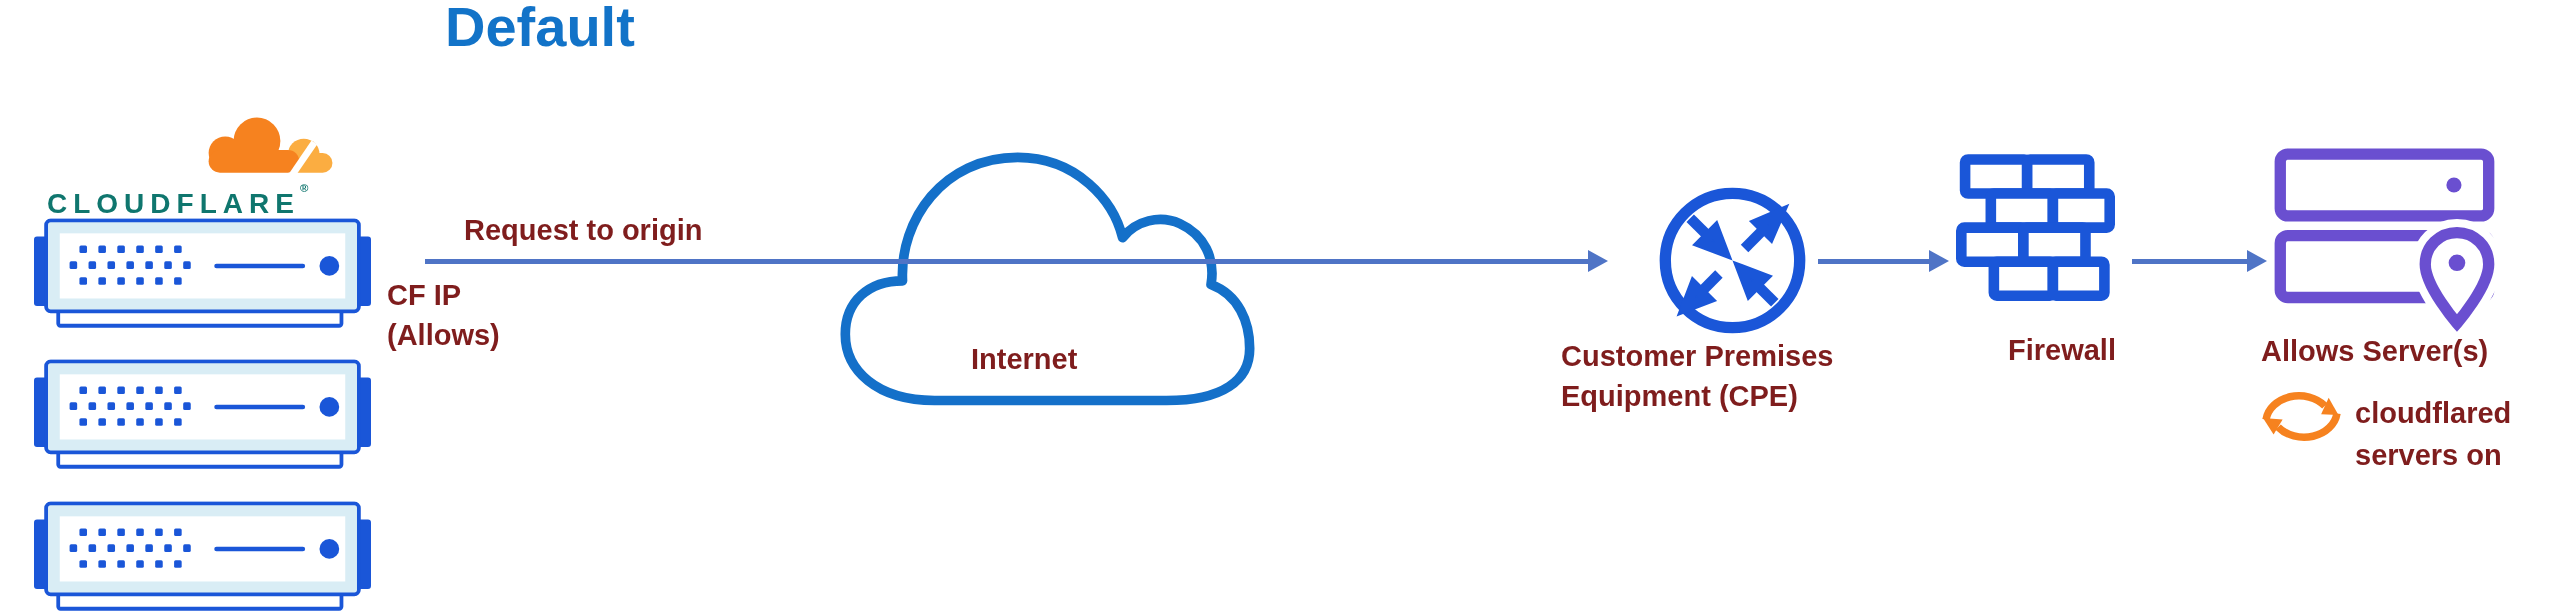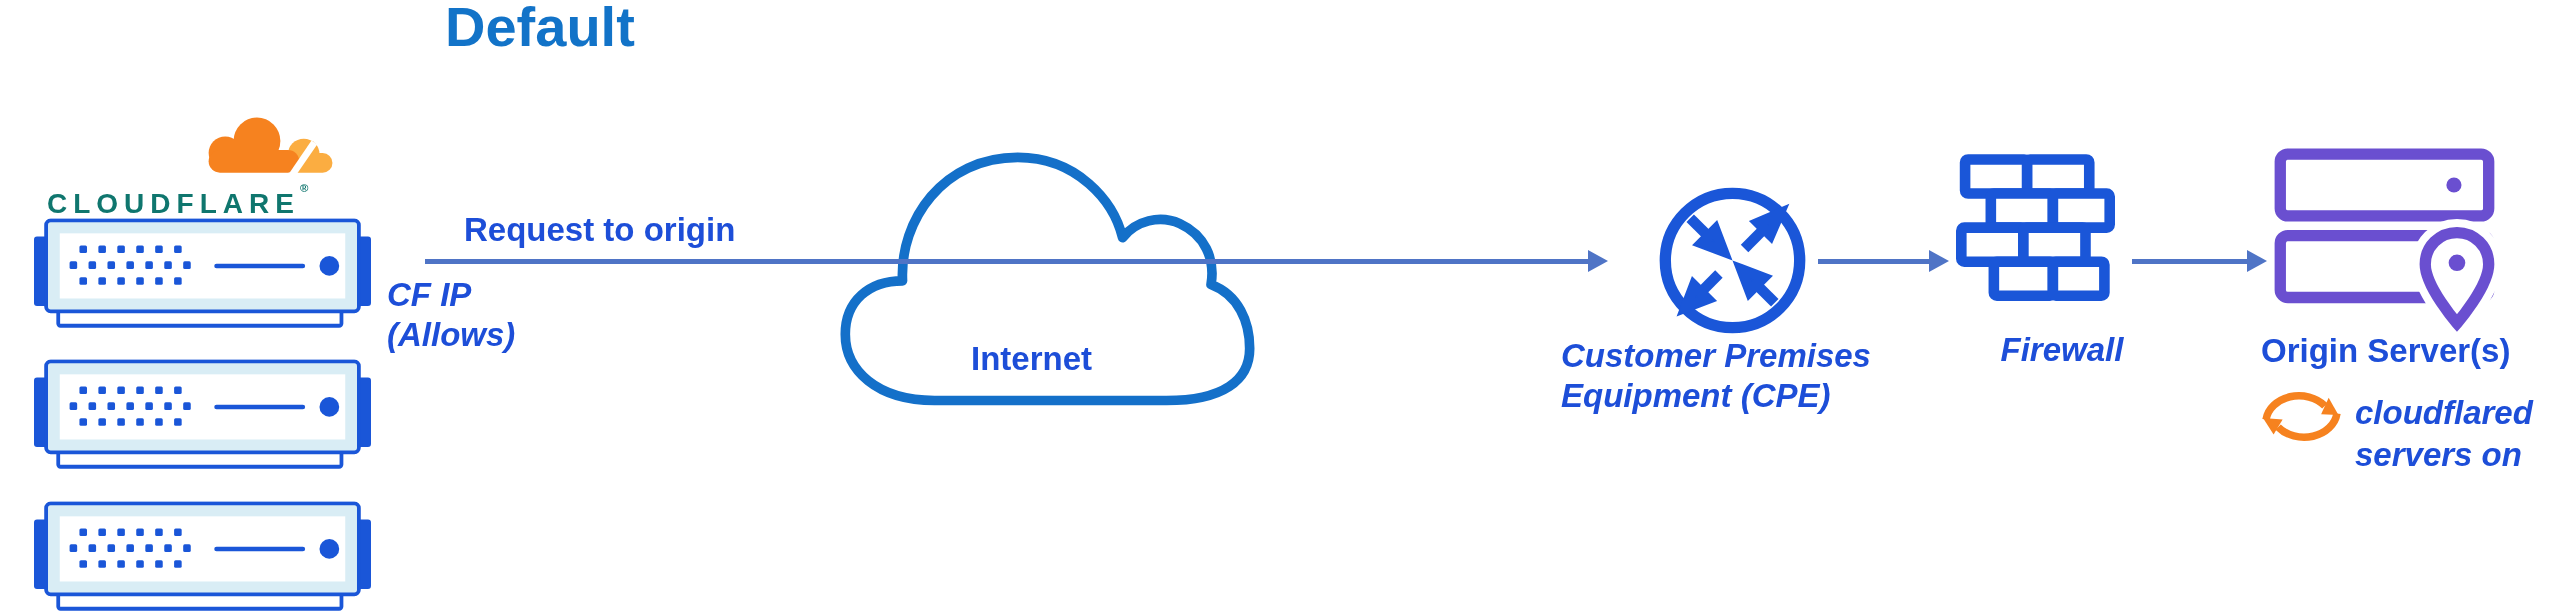--- a/index.html
+++ b/index.html
@@ -5,22 +5,22 @@
   html,body{margin:0;padding:0;background:#fff;}
   .canvas{
     position:relative;width:2576px;height:614px;background:#ffffff;overflow:hidden;
     font-family:"Liberation Sans",sans-serif;
     padding-left:16px;
   }
   .abs{position:absolute;}
   .title{
     left:445px;top:-6px;font-size:56px;font-weight:700;color:#1273c8;letter-spacing:0;
   }
-  .lbl{font-weight:700;font-size:33px;line-height:40px;color:#1d4ed8;white-space:nowrap;}
-  .lbl span{display:block;font-style:italic;}
+  .lbl{font-weight:700;font-size:29px;line-height:40px;color:#7f1d1d;white-space:nowrap;}
+  .lbl span{display:block;}
   .cf-word{
     left:47px;top:182px;font-weight:700;font-size:28px;color:#0f766e;
     letter-spacing:6px;white-space:nowrap;
   }
   .cf-word sup{font-size:11.4px;letter-spacing:0;vertical-align:21px;}
   
   .shaft{height:5.3px;background:#4f74c6;z-index:2;}
   .ahead{
     width:0;height:0;border-top:11.4px solid transparent;border-bottom:11.4px solid transparent;
     border-left:20.4px solid #4f74c6;z-index:2;
@@ -175,21 +175,21 @@
       <rect x="8" y="8" width="276" height="82" rx="10" fill="#ffffff" stroke="#6a4fd0" stroke-width="15"></rect>
       <circle cx="238" cy="49" r="10" fill="#6a4fd0"></circle>
       <rect x="8" y="116" width="276" height="82" rx="10" fill="#ffffff" stroke="#6a4fd0" stroke-width="15"></rect>
       <g>
         <path d="M242 112 C 265 112 284 130 284 154 C 284 184 242 232 242 232 C 242 232 200 184 200 154 C 200 130 219 112 242 112 Z" fill="#ffffff" stroke="#ffffff" stroke-width="36"></path>
         <path d="M242 112 C 265 112 284 130 284 154 C 284 184 242 232 242 232 C 242 232 200 184 200 154 C 200 130 219 112 242 112 Z" fill="#ffffff" stroke="#6a4fd0" stroke-width="15"></path>
         <circle cx="242" cy="152" r="11" fill="#6a4fd0"></circle>
       </g>
     </svg>
   </div>
-  <div class="abs lbl" style="left:2261px;top:331px;">Origin Server(s)</div>
+  <div class="abs lbl" style="left:2261px;top:331px;">Allows Server(s)</div>
 
   <div class="abs" style="left:2257px;top:380px;">
     <svg width="89" height="73" viewBox="0 0 118 96">
       <g stroke="#f6821f" stroke-width="10" fill="none">
         <path d="M 12 52 A 44 36 0 0 1 90 34"></path>
         <path d="M 106 44 A 44 36 0 0 1 28 62"></path>
       </g>
       <g fill="#f6821f">
         <polygon points="108,46 85,45 95,23"></polygon>
         <polygon points="8,50 34,52 22,72"></polygon>

